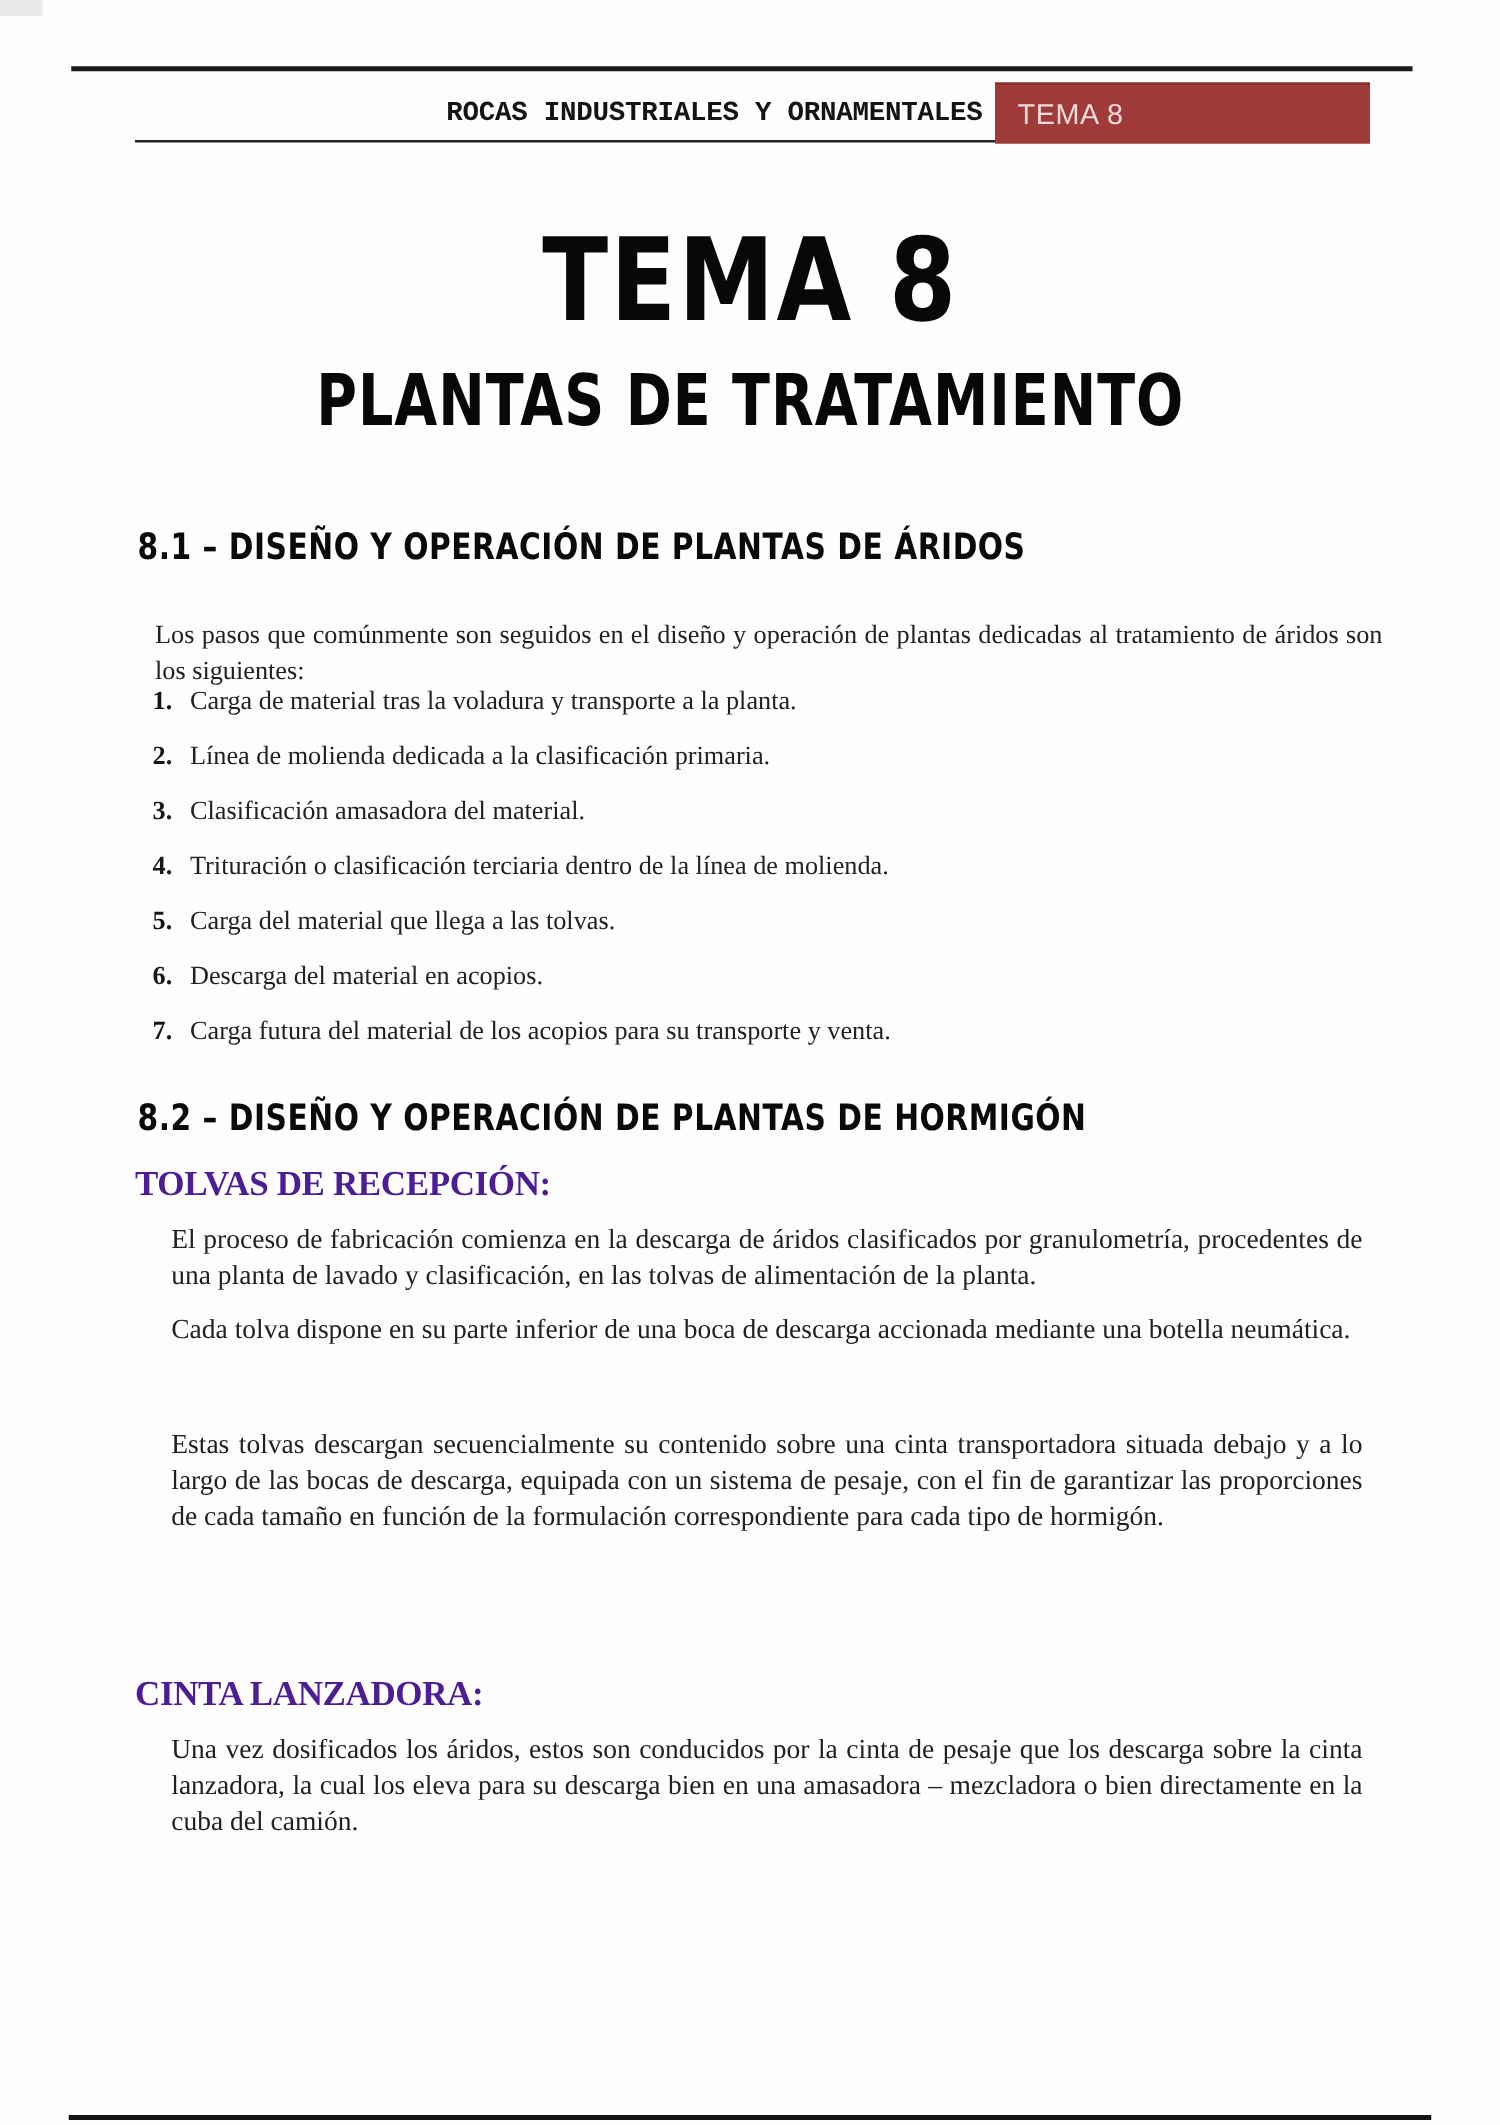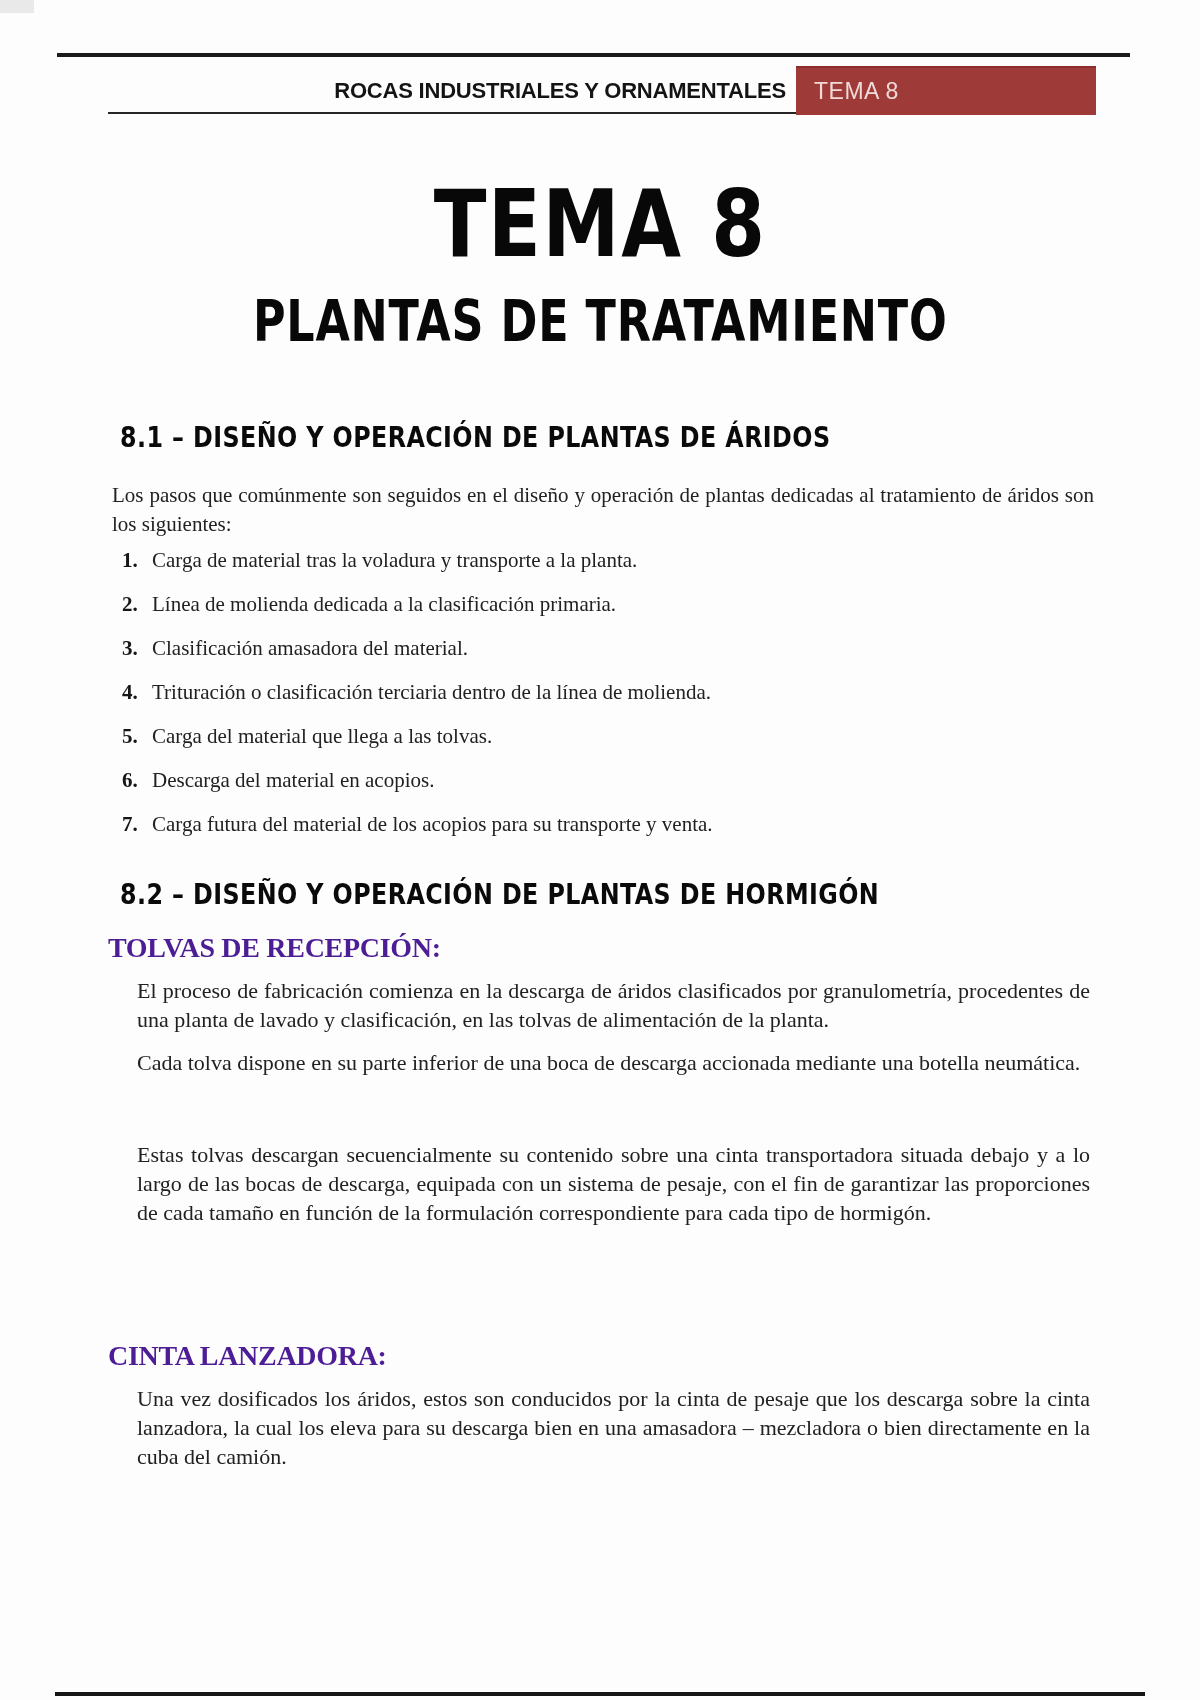--- a/index.html
+++ b/index.html
@@ -20,21 +20,21 @@
   }
 
   
   .rule-top {
     position: absolute; left: 57px; top: 53px; width: 1073px; height: 4px;
     background: #1b1b1b;
   }
   .header-title {
     position: absolute; left: 0; top: 66px; width: 786px; height: 49px;
     line-height: 49px; text-align: right;
-    font-family: Liberation Sans, sans-serif;
+    font-family: Liberation Mono, monospace;
     font-weight: bold; font-size: 22px; letter-spacing: -0.2px;
     color: #141414; white-space: nowrap;
   }
   .header-badge {
     position: absolute; left: 796px; top: 66px; width: 300px; height: 49px;
     background: #9e3a38;
     border-top: 2px solid #8a2f2d;
     box-sizing: border-box;
     line-height: 46px; padding-left: 18px;
     font-family: "Liberation Sans", sans-serif;
@@ -54,31 +54,31 @@
   }
   .doc-title .cond { display: inline-block; transform: scaleX(0.84); transform-origin: 50% 50%; letter-spacing: 2px; }
   .doc-subtitle {
     position: absolute; left: 0; top: 291px; width: 1200px; margin: 0;
     text-align: center; font-family: "DejaVu Sans", sans-serif;
     font-weight: bold; font-size: 57px; line-height: 60px; color: #080808; text-decoration: underline;
   }
   .doc-subtitle .cond { display: inline-block; transform: scaleX(0.78); transform-origin: 50% 50%; letter-spacing: 1px; }
 
   .section-heading {
-    position: absolute; left: 120px; margin: 0;
+    position: absolute; left: 110px; margin: 0;
     font-family: "DejaVu Sans", sans-serif; font-weight: bold;
     font-size: 29px; line-height: 34px; color: #0a0a0a; white-space: nowrap; text-align: center;
   }
   .section-heading .cond { display: inline-block; transform: scaleX(0.82); transform-origin: 0 50%; letter-spacing: 0.5px; }
   #heading-81 { top: 420px; }
   #heading-82 { top: 877px; }
 
   
   .intro {
-    position: absolute; left: 108px; top: 477px; width: 982px; margin: 4px;
+    position: absolute; left: 108px; top: 477px; width: 982px; margin: 16px;
     font-size: 21px; line-height: 29px; text-align: justify; color: #212121;
   }
   .steps {
     position: absolute; left: 122px; top: 546px; width: 968px;
     list-style: none; margin: 0; padding: 0;
   }
   .steps li {
     margin-bottom: 15px; font-size: 21px; line-height: 29px; color: #212121;
     display: flex;
   }

